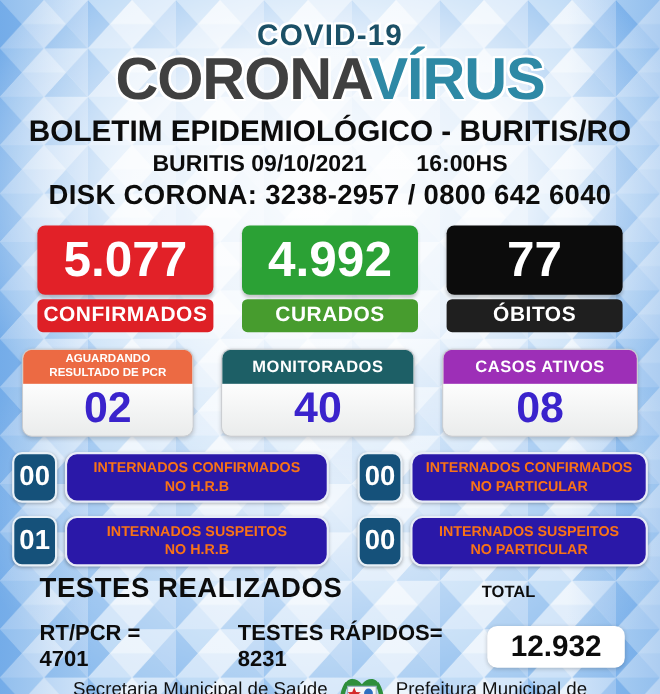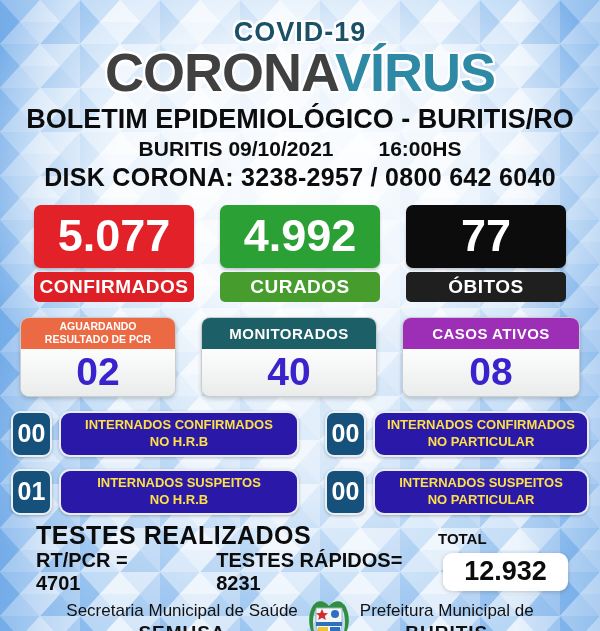--- a/index.html
+++ b/index.html
@@ -41,29 +41,29 @@
   .card.c0 .card-head { background:#ec6a43; font-size:10.5px; line-height:1.2; }
   .card.c1 .card-head { background:#1d5f66; font-size:15px; letter-spacing:.5px; }
   .card.c2 .card-head { background:#9d2fb7; font-size:15px; letter-spacing:.5px; }
   .card-body { flex:1; display:flex; align-items:center; justify-content:center; font-size:39px; font-weight:bold; color:#3a23cc; background:linear-gradient(#fdfdfd, #eaecec); }
 
   
   .hosp-row { display:flex; justify-content:space-between; align-items:center; padding:0 11px; margin-top:14px; }
   .hosp-row.second { margin-top:12px; }
   .hosp-group { display:flex; align-items:center; gap:7px; }
   .badge { width:41px; height:46px; border-radius:9px; background:#15517a; border:2px solid #e8f0f7; color:#fff; font-size:25px; font-weight:bold; display:flex; align-items:center; justify-content:center; box-shadow:0 1px 3px rgba(0,0,0,.25); }
-  .hosp-label { height:46px; border-radius:11px; background:#2a18a8; border:2px solid #e8ecf7; color:#fde047; font-weight:bold; font-size:13px; line-height:1.3; display:flex; flex-direction:column; align-items:center; justify-content:center; text-align:center; box-shadow:0 1px 3px rgba(0,0,0,.25); }
+  .hosp-label { height:46px; border-radius:11px; background:#2a18a8; border:2px solid #e8ecf7; color:#f97316; font-weight:bold; font-size:13px; line-height:1.3; display:flex; flex-direction:column; align-items:center; justify-content:center; text-align:center; box-shadow:0 1px 3px rgba(0,0,0,.25); }
   .hosp-label.w1 { width:240px; } .hosp-label.w2 { width:216px; }
 
   
   .tests { padding:0 32px 0 36px; margin-top:7px; color:#0c0c0c; }
   .tests-row1 { display:flex; justify-content:space-between; align-items:baseline; }
   .tests-heading { font-size:25px; font-weight:bold; letter-spacing:.5px; line-height:1.05; }
   .total-label { font-size:15px; font-weight:bold; width:130px; line-height:1.05; }
-  .tests-row2 { display:flex; align-items:center; margin-top:1px; }
+  .tests-row2 { display:flex; align-items:center; margin-top:17px; }
   .rtpcr { font-size:20px; font-weight:bold; }
   .rapid { font-size:20px; font-weight:bold; margin-left:44px; }
   .total-pill { margin-left:auto; width:130px; height:38px; background:#fff; border-radius:9px; display:flex; align-items:center; justify-content:center; font-size:27px; font-weight:bold; box-shadow:0 1px 4px rgba(0,0,0,.2); }
 
   
   .footer { display:flex; align-items:center; justify-content:center; gap:8px; margin-top:3px; color:#111; }
   .f-block { text-align:center; }
   .f-line1 { font-size:17px; line-height:1.2; }
   .f-line2 { font-size:19px; font-weight:bold; letter-spacing:1px; line-height:1.2; }
 </style>

